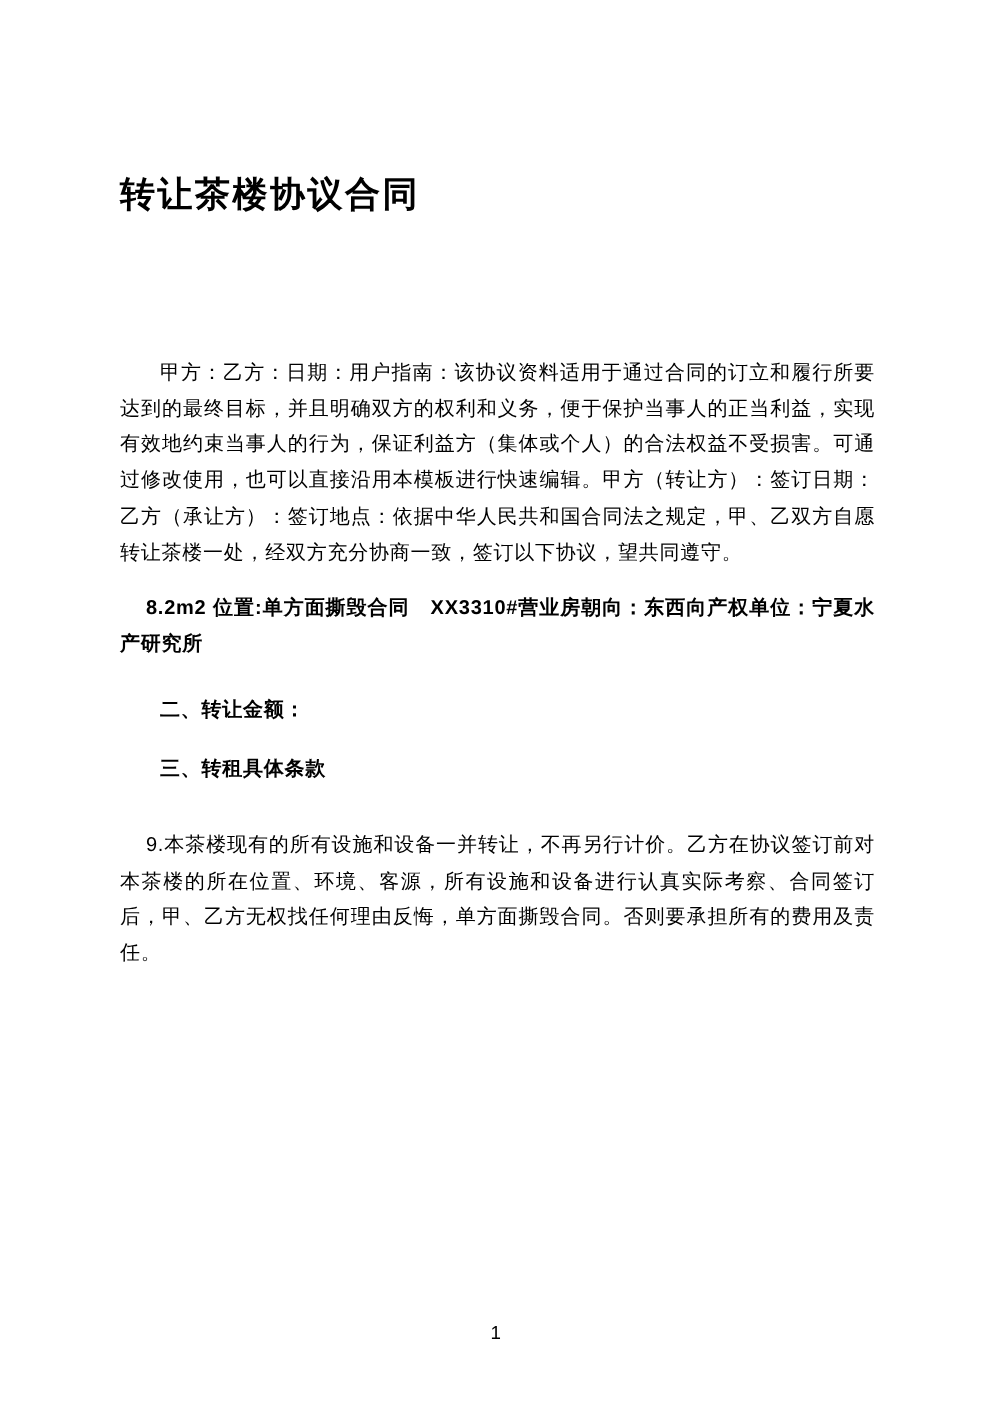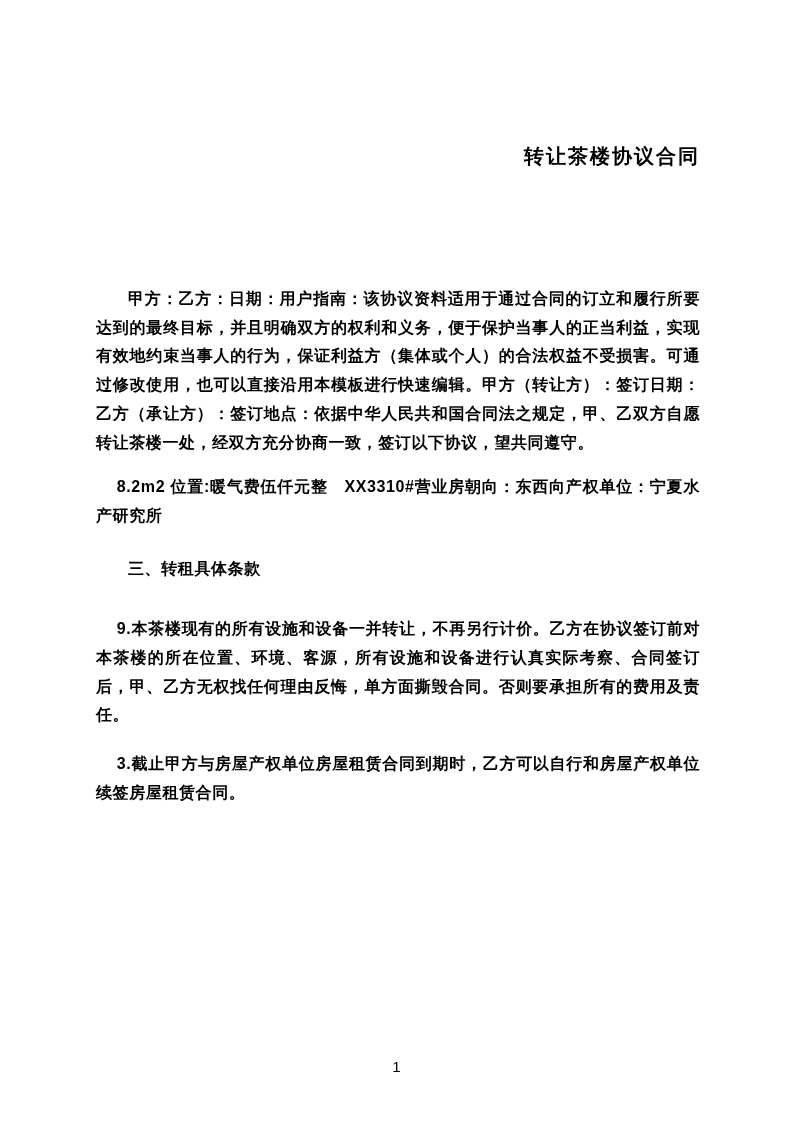--- a/index.html
+++ b/index.html
@@ -18,33 +18,33 @@
     overflow: hidden;
   }
   .content {
     position: absolute;
     left: 96px;
     top: 141px;
     width: 604px;
   }
   .doc-title {
     margin: 0 0 114px 0;
-    font-size: 20px;
+    font-size: 28px;
     font-weight: 700;
     letter-spacing: 2px;
-    text-align: right;
+    text-align: left;
     line-height: 30px;
   }
   .para {
     margin: 0;
     font-size: 16px;
     line-height: 28.7px;
     letter-spacing: 0.6px;
     text-align: justify;
-    font-weight: 700;
+    font-weight: 400;
   }
   .heading {
     font-weight: 700;
   }
   .indent-2 { text-indent: 2em; }
   .indent-num { text-indent: 1.3em; }
   .mb16 { margin-bottom: 16px; }
   .mb19 { margin-bottom: 19px; }
   .mb20 { margin-bottom: 20px; }
   .mb21 { margin-bottom: 21px; }
@@ -65,26 +65,26 @@
 <body>
 
 <div class="page">
   <div class="content">
 
     <h1 class="doc-title">转让茶楼协议合同</h1>
 
     <p class="para indent-2 mb16">甲方：乙方：日期：用户指南：该协议资料适用于通过合同的订立和履行所要达到的最终目标，并且明确双方的权利和义务，便于保护当事人的正当利益，实现有效地约束当事人的行为，保证利益方（集体或个人）的合法权益不受损害。可通过修改使用，也可以直接沿用本模板进行快速编辑。甲方（转让方）：签订日期：乙方（承让方）：签订地点：依据中华人民共和国合同法之规定，甲、乙双方自愿转让茶楼一处，经双方充分协商一致，签订以下协议，望共同遵守。</p>
 
 
-    <p class="para heading indent-num mb24">8.2m2 位置:暖气费伍仟元整　XX3310#营业房朝向：东西向产权单位：宁夏水产研究所</p>
+    <p class="para heading indent-num mb24">8.2m2 位置:单方面撕毁合同　XX3310#营业房朝向：东西向产权单位：宁夏水产研究所</p>
 
+    <p class="para heading indent-2 mb19">二、转让金额：</p>
 
     <p class="para heading indent-2 mb32">三、转租具体条款</p>
 
     <p class="para indent-num mb20">9.本茶楼现有的所有设施和设备一并转让，不再另行计价。乙方在协议签订前对本茶楼的所在位置、环境、客源，所有设施和设备进行认真实际考察、合同签订后，甲、乙方无权找任何理由反悔，单方面撕毁合同。否则要承担所有的费用及责任。</p>
 
 
-    <p class="para indent-num">3.截止甲方与房屋产权单位房屋租赁合同到期时，乙方可以自行和房屋产权单位续签房屋租赁合同。</p>
 
   </div>
 
   <div class="page-number">1</div>
 </div>
 
 </body></html>

